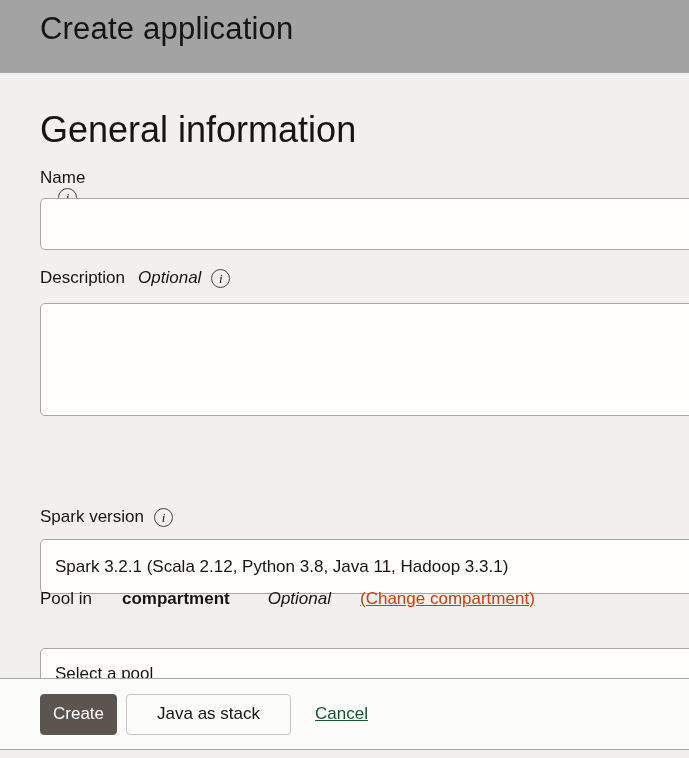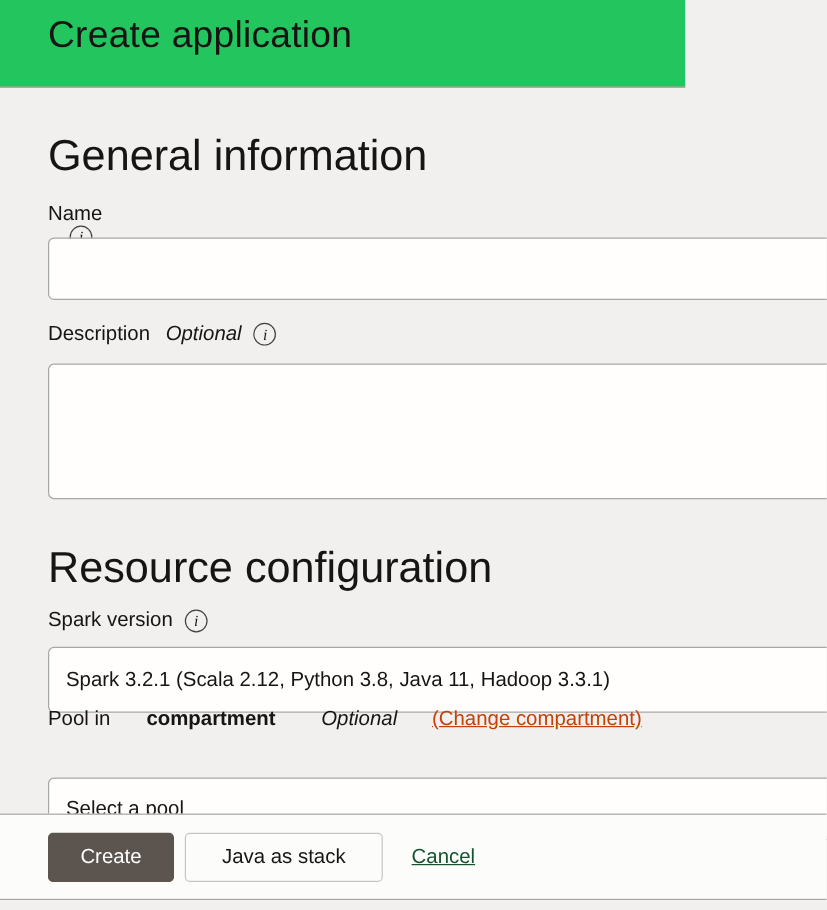--- a/index.html
+++ b/index.html
@@ -13,22 +13,22 @@
     position: relative;
     width: 689px;
     height: 758px;
     overflow: hidden;
     background: #f1f0ee;
   }
   
   .header {
     position: absolute;
     top: 0; left: 0;
-    width: 571px; height: 73px;
-    background: #22c55e;
+    width: 689px; height: 73px;
+    background: #a3a3a3;
     border-bottom: 1px solid #a9a6a2;
   }
   .page-title {
     position: absolute;
     left: 40px; top: 11px;
     font-size: 31px;
     font-weight: 400;
     letter-spacing: 0.2px;
     color: #161513;
   }
@@ -123,21 +123,21 @@
     height: 41px;
     border-radius: 4px;
     font-family: "Liberation Sans", sans-serif;
     font-size: 17px;
     cursor: pointer;
     display: inline-flex;
     align-items: center;
     justify-content: center;
   }
   .btn-primary {
-    width: 105px;
+    width: 77px;
     background: #5c544f;
     border: 1px solid #5c544f;
     color: #ffffff;
   }
   .btn-secondary {
     margin-left: 9px;
     padding: 0 30px;
     background: #fcfcfa;
     border: 1px solid #c8c5c1;
     color: #161513;
@@ -167,21 +167,20 @@
   </div>
   <input class="text-input" id="name-input" type="text" value="" style="">
 
   <div class="label-row" id="description-row">
     <span>Description</span>
     <span class="optional">Optional</span>
     <span class="info-icon">i</span>
   </div>
   <textarea class="text-area" id="description-input" style=""></textarea>
 
-  <div class="section-heading" id="resource-heading">Resource configuration</div>
 
   <div class="label-row" id="spark-row">
     <span>Spark version</span>
     <span class="info-icon">i</span>
   </div>
   <div class="select-box" id="spark-select">
     <span>Spark 3.2.1 (Scala 2.12, Python 3.8, Java 11, Hadoop 3.3.1)</span>
   </div>
 
   <div class="label-row" id="pool-row">

